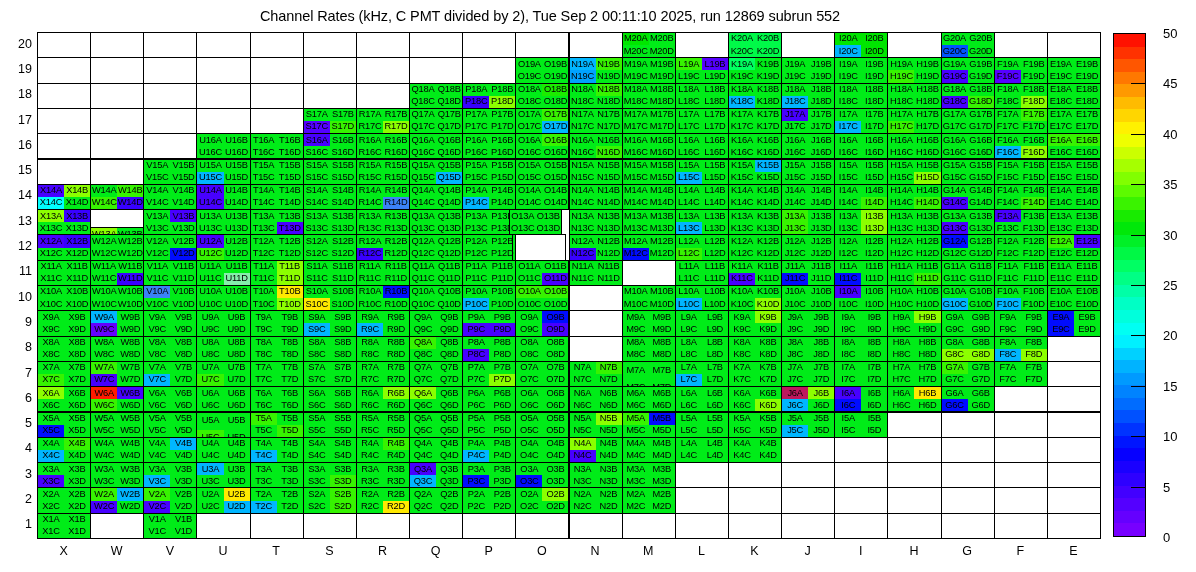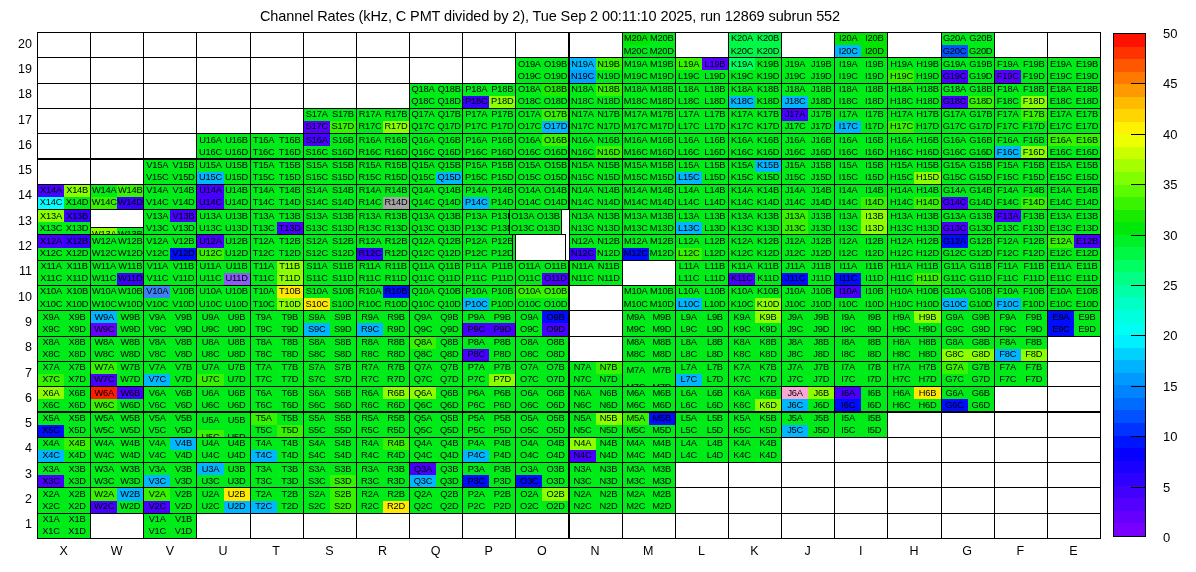--- a/index.html
+++ b/index.html
@@ -615,21 +615,21 @@
       <div class="cellbox" style="left: 265.75px; top: 151.8px; width: 54.15px; height: 26.3px;">
         <div class="sub" title="S14A: 30 kHz" style="background: rgb(0, 236, 24); color: rgb(0, 0, 0);">S14A</div>
         <div class="sub" title="S14B: 30 kHz" style="background: rgb(0, 236, 24); color: rgb(0, 0, 0);">S14B</div>
         <div class="sub" title="S14C: 30 kHz" style="background: rgb(0, 236, 24); color: rgb(0, 0, 0);">S14C</div>
         <div class="sub" title="S14D: 30 kHz" style="background: rgb(0, 236, 24); color: rgb(0, 0, 0);">S14D</div>
       </div>
       <div class="cellbox" style="left: 318.9px; top: 151.8px; width: 54.15px; height: 26.3px;">
         <div class="sub" title="R14A: 30 kHz" style="background: rgb(0, 236, 24); color: rgb(0, 0, 0);">R14A</div>
         <div class="sub" title="R14B: 30 kHz" style="background: rgb(0, 236, 24); color: rgb(0, 0, 0);">R14B</div>
         <div class="sub" title="R14C: 30 kHz" style="background: rgb(0, 236, 24); color: rgb(0, 0, 0);">R14C</div>
-        <div class="sub" title="R14D: 30 kHz" style="background: #a3a3a3; color: rgb(0, 0, 0);">R14D</div>
+        <div class="sub" title="R14D: 30 kHz" style="background: #3b82f6; color: rgb(0, 0, 0);">R14D</div>
       </div>
       <div class="cellbox" style="left: 372.05px; top: 151.8px; width: 54.15px; height: 26.3px;">
         <div class="sub" title="Q14A: 30 kHz" style="background: rgb(0, 236, 24); color: rgb(0, 0, 0);">Q14A</div>
         <div class="sub" title="Q14B: 30 kHz" style="background: rgb(0, 236, 24); color: rgb(0, 0, 0);">Q14B</div>
         <div class="sub" title="Q14C: 30 kHz" style="background: rgb(0, 236, 24); color: rgb(0, 0, 0);">Q14C</div>
         <div class="sub" title="Q14D: 30 kHz" style="background: rgb(0, 236, 24); color: rgb(0, 0, 0);">Q14D</div>
       </div>
       <div class="cellbox" style="left: 425.2px; top: 151.8px; width: 54.15px; height: 26.3px;">
         <div class="sub" title="P14A: 30 kHz" style="background: rgb(0, 236, 24); color: rgb(0, 0, 0);">P14A</div>
         <div class="sub" title="P14B: 30 kHz" style="background: rgb(0, 236, 24); color: rgb(0, 0, 0);">P14B</div>
@@ -957,21 +957,21 @@
       <div class="cellbox" style="left: 106.3px; top: 227.7px; width: 54.15px; height: 26.3px;">
         <div class="sub" title="V11A: 30 kHz" style="background: rgb(0, 236, 24); color: rgb(0, 0, 0);">V11A</div>
         <div class="sub" title="V11B: 30 kHz" style="background: rgb(0, 236, 24); color: rgb(0, 0, 0);">V11B</div>
         <div class="sub" title="V11C: 30 kHz" style="background: rgb(0, 236, 24); color: rgb(0, 0, 0);">V11C</div>
         <div class="sub" title="V11D: 30 kHz" style="background: rgb(0, 236, 24); color: rgb(0, 0, 0);">V11D</div>
       </div>
       <div class="cellbox" style="left: 159.45px; top: 227.7px; width: 54.15px; height: 26.3px;">
         <div class="sub" title="U11A: 30 kHz" style="background: rgb(0, 236, 24); color: rgb(0, 0, 0);">U11A</div>
         <div class="sub" title="U11B: 30 kHz" style="background: rgb(0, 236, 24); color: rgb(0, 0, 0);">U11B</div>
         <div class="sub" title="U11C: 30 kHz" style="background: rgb(0, 236, 24); color: rgb(0, 0, 0);">U11C</div>
-        <div class="sub" title="U11D: 30 kHz" style="background: #8b5cf6; color: rgb(0, 0, 0);">U11D</div>
+        <div class="sub" title="U11D: 30 kHz" style="background: #86efac; color: rgb(0, 0, 0);">U11D</div>
       </div>
       <div class="cellbox" style="left: 212.6px; top: 227.7px; width: 54.15px; height: 26.3px;">
         <div class="sub" title="T11A: 30 kHz" style="background: rgb(0, 236, 24); color: rgb(0, 0, 0);">T11A</div>
         <div class="sub" title="T11B: 36 kHz" style="background: rgb(140, 255, 0); color: rgb(0, 0, 0);">T11B</div>
         <div class="sub" title="T11C: 30 kHz" style="background: rgb(0, 236, 24); color: rgb(0, 0, 0);">T11C</div>
         <div class="sub" title="T11D: 36 kHz" style="background: rgb(140, 255, 0); color: rgb(0, 0, 0);">T11D</div>
       </div>
       <div class="cellbox" style="left: 265.75px; top: 227.7px; width: 54.15px; height: 26.3px;">
         <div class="sub" title="S11A: 30 kHz" style="background: rgb(0, 236, 24); color: rgb(0, 0, 0);">S11A</div>
         <div class="sub" title="S11B: 30 kHz" style="background: rgb(0, 236, 24); color: rgb(0, 0, 0);">S11B</div>
@@ -1590,21 +1590,21 @@
         <div class="sub" title="L6C: 30 kHz" style="background: rgb(0, 236, 24); color: rgb(0, 0, 0);">L6C</div>
         <div class="sub" title="L6D: 30 kHz" style="background: rgb(0, 236, 24); color: rgb(0, 0, 0);">L6D</div>
       </div>
       <div class="cellbox" style="left: 690.95px; top: 354.2px; width: 54.15px; height: 26.3px;">
         <div class="sub" title="K6A: 30 kHz" style="background: rgb(0, 236, 24); color: rgb(0, 0, 0);">K6A</div>
         <div class="sub" title="K6B: 30 kHz" style="background: rgb(0, 236, 24); color: rgb(0, 0, 0);">K6B</div>
         <div class="sub" title="K6C: 30 kHz" style="background: rgb(0, 236, 24); color: rgb(0, 0, 0);">K6C</div>
         <div class="sub" title="K6D: 36 kHz" style="background: rgb(140, 255, 0); color: rgb(0, 0, 0);">K6D</div>
       </div>
       <div class="cellbox" style="left: 744.1px; top: 354.2px; width: 54.15px; height: 26.3px;">
-        <div class="sub" title="J6A: 41 kHz" style="background: #f9a8d4; color: rgb(0, 0, 0);">J6A</div>
+        <div class="sub" title="J6A: 41 kHz" style="background: #be185d; color: rgb(0, 0, 0);">J6A</div>
         <div class="sub" title="J6B: 36 kHz" style="background: rgb(140, 255, 0); color: rgb(0, 0, 0);">J6B</div>
         <div class="sub" title="J6C: 17 kHz" style="background: rgb(0, 182, 255); color: rgb(0, 0, 0);">J6C</div>
         <div class="sub" title="J6D: 30 kHz" style="background: rgb(0, 236, 24); color: rgb(0, 0, 0);">J6D</div>
       </div>
       <div class="cellbox" style="left: 797.25px; top: 354.2px; width: 54.15px; height: 26.3px;">
         <div class="sub" title="I6A: 4 kHz" style="background: rgb(71, 0, 255); color: rgb(0, 0, 0);">I6A</div>
         <div class="sub" title="I6B: 30 kHz" style="background: rgb(0, 236, 24); color: rgb(0, 0, 0);">I6B</div>
         <div class="sub" title="I6C: 9 kHz" style="background: rgb(0, 12, 255); color: rgb(0, 0, 0);">I6C</div>
         <div class="sub" title="I6D: 30 kHz" style="background: rgb(0, 236, 24); color: rgb(0, 0, 0);">I6D</div>
       </div>

